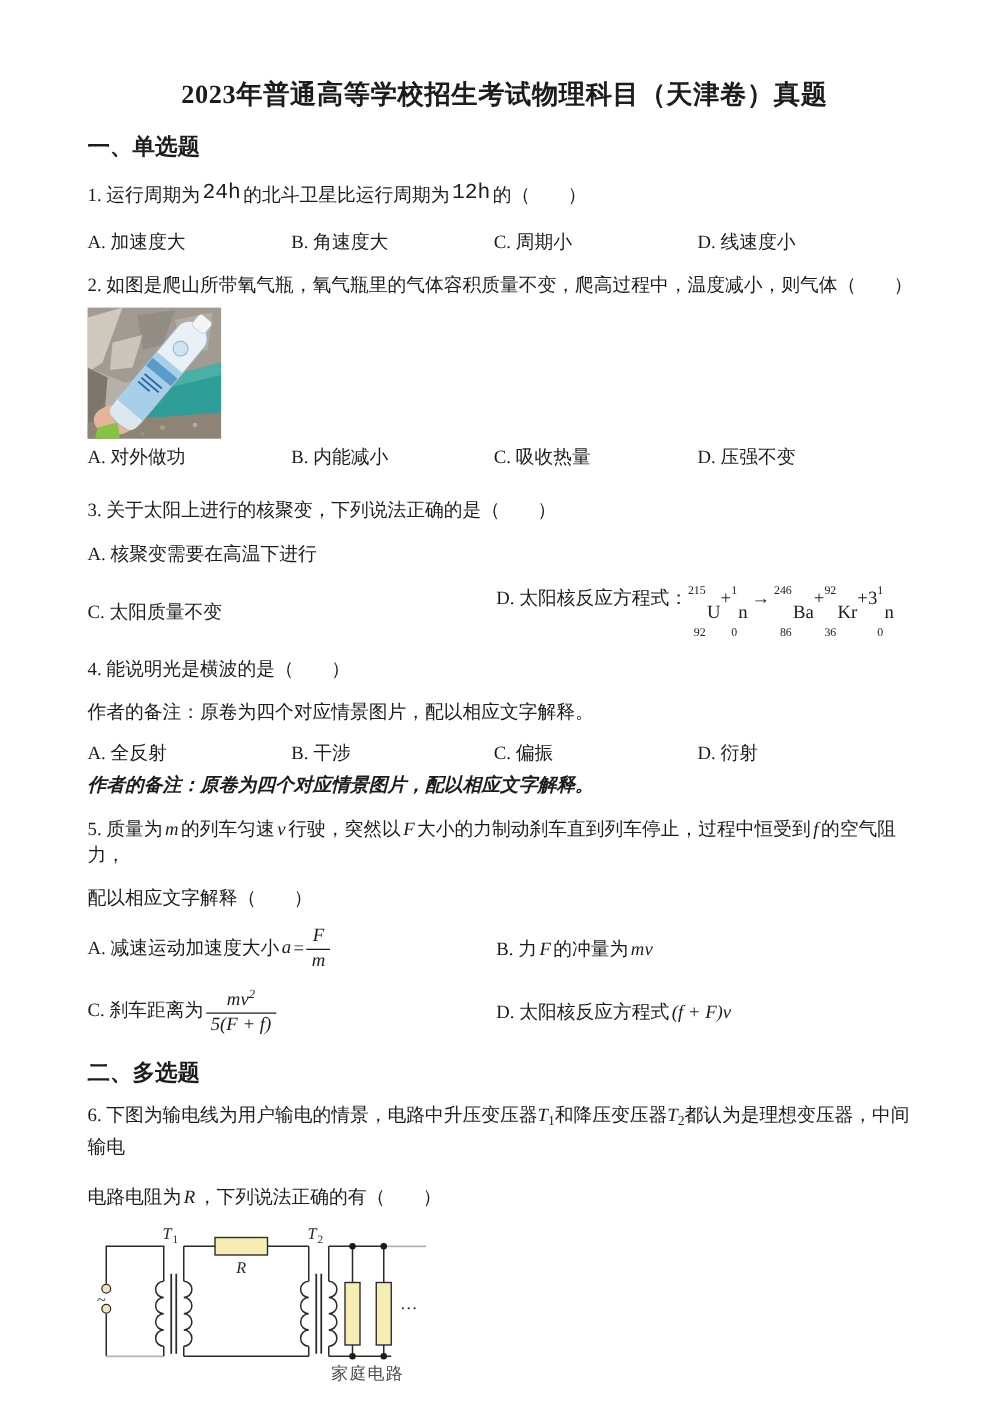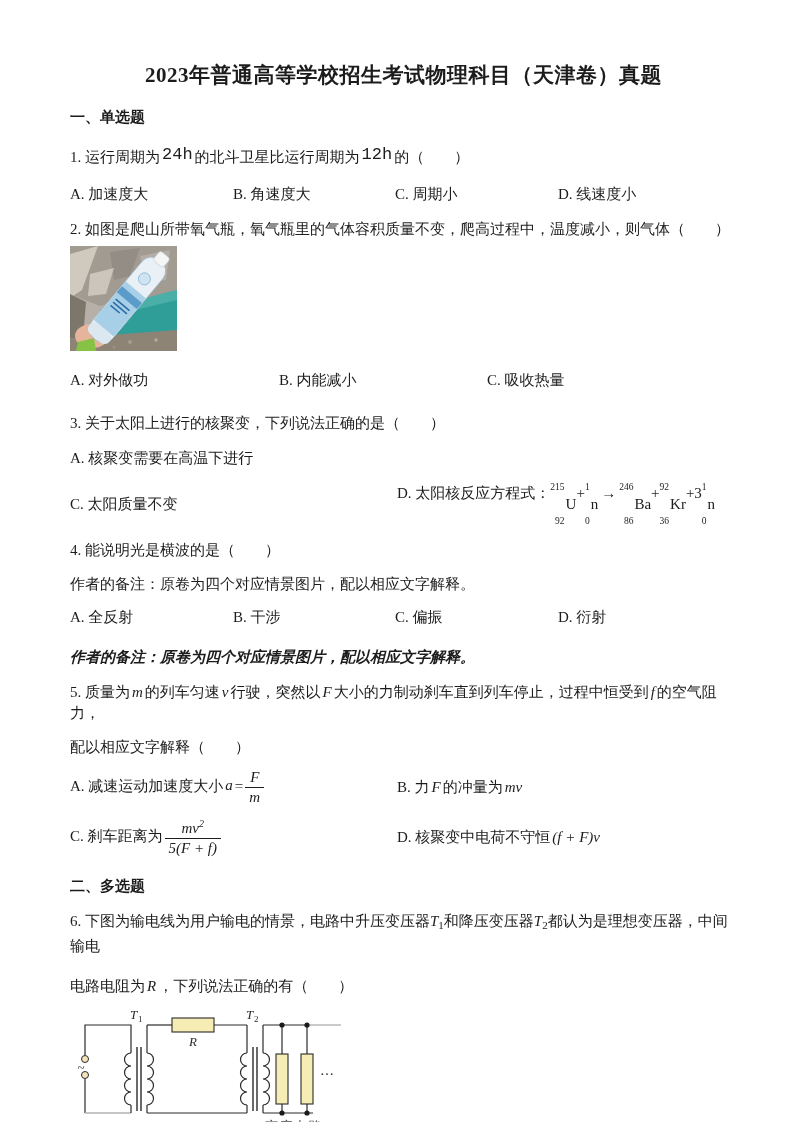--- a/index.html
+++ b/index.html
@@ -7,34 +7,34 @@
     width:793px; height:1122px; overflow:hidden;
     font-family:"Liberation Serif","DejaVu Serif",serif;
     color:#1c1c1c; font-size:15px;
   }
   .content { padding:0 56px 0 70px; position:relative; }
 
   .page-title {
     margin-top:60px; text-align:center; font-weight:bold;
     font-size:21px; letter-spacing:0.5px; line-height:30px;
   }
-  .sec-heading { margin-top:15px; font-weight:bold; font-size:15px; line-height:24px; }
+  .sec-heading { margin-top:15px; font-weight:bold; font-size:18px; line-height:24px; }
 
   .qline { line-height:21px; }
   .i { font-style:italic; font-family:"Liberation Serif",serif; padding:0 2px; }
   .bignum { font-size:17px; position:relative; top:-3px; padding:0 2px; font-family:Liberation Mono, monospace; }
   .tsub { font-size:11px; vertical-align:-3px; font-family:"Liberation Serif",serif; }
   .tvar { font-style:italic; font-family:"Liberation Serif",serif; }
 
   .opts4 { display:grid; grid-template-columns:163px 162px 163px 1fr; line-height:21px; }
   .opts2 { display:grid; grid-template-columns:327px 1fr; line-height:21px; }
   .q5row { display:grid; grid-template-columns:327px 1fr; align-items:center; min-height:46px; }
 
   .mt18 { margin-top:18px; } .mt16 { margin-top:16px; } .mt14 { margin-top:14px; }
-  .mt13 { margin-top:13px; } .mt12 { margin-top:12px; } .mt10 { margin-top:22px; } .mt7 { margin-top:19px;gap:46px; } .mt6 { margin-top:6px; } .mt4 { margin-top:4px; }
+  .mt13 { margin-top:13px; } .mt12 { margin-top:12px; } .mt10 { margin-top:22px; } .mt7 { margin-top:5px; } .mt6 { margin-top:6px; } .mt4 { margin-top:4px; }
 
   .note-plain { line-height:21px; }
   .note-kai { line-height:21px; font-weight:bold; font-style:italic; }
 
   .frac { display:inline-block; text-align:center; vertical-align:middle;
           font-family:"Liberation Serif",serif; font-style:italic; margin:0 2px; }
   .frac .num { display:block; padding:0 4px 1px; border-bottom:1.2px solid #1c1c1c; }
   .frac .den { display:block; padding:1px 4px 0; }
 
   .nuclide { display:inline-flex; align-items:center; font-family:"Liberation Serif",serif; }
@@ -94,20 +94,21 @@
         <path d="M41,58 h18 M41,62 h18 M41,66 h12" stroke="#2e6da4" stroke-width="1.6" fill="none"></path>
         <circle cx="50" cy="24" r="6" fill="#cfe4f2" stroke="#8ab4d4" stroke-width="0.8"></circle>
         <rect x="37.5" y="88" width="26" height="13" rx="6" fill="#dce8ef"></rect>
       </g>
     </svg>
   </div>
   <div class="opts4 mt7">
     <span class="opt">A. 对外做功</span>
     <span class="opt">B. 内能减小</span>
     <span class="opt">C. 吸收热量</span>
+    <span class="opt">D. 压强不变</span>
   </div>
 
   <div class="qline mt10">3. 关于太阳上进行的核聚变，下列说法正确的是（　　）</div>
   <div class="opts2 mt14">
     <span class="opt">A. 核聚变需要在高温下进行</span>
   </div>
   <div class="opts2 mt14" style="align-items:center;">
     <span class="opt">C. 太阳质量不变</span>
     <span class="opt eqwrap">
       <span>D. 太阳核反应方程式：</span>
@@ -173,21 +174,21 @@
     </span>
     <span class="opt">
       <span>B. 力</span><span class="i">F</span><span>的冲量为</span><span class="i">mv</span>
     </span>
   </div>
   <div class="q5row mt4">
     <span class="opt">
       <span>C. 刹车距离为</span><span class="frac"><span class="num"><span>mv</span><sup>2</sup></span><span class="den">5(F + f)</span></span>
     </span>
     <span class="opt">
-      <span>D. 核聚变中电荷不守恒</span><span class="i">(f + F)v</span>
+      <span>D. 太阳核反应方程式</span><span class="i">(f + F)v</span>
     </span>
   </div>
 
   <div class="sec-heading mt14">二、多选题</div>
 
   <div class="qline mt13">
     <span>6. 下图为输电线为用户输电的情景，电路中升压变压器</span><span class="tvar">T</span><span class="tsub">1</span><span>和降压变压器</span><span class="tvar">T</span><span class="tsub">2</span><span>都认为是理想变压器，中间输电</span>
   </div>
   <div class="qline" style="margin-top:19px;">
     <span>电路电阻为</span><span class="i">R</span><span>，下列说法正确的有（　　）</span>

